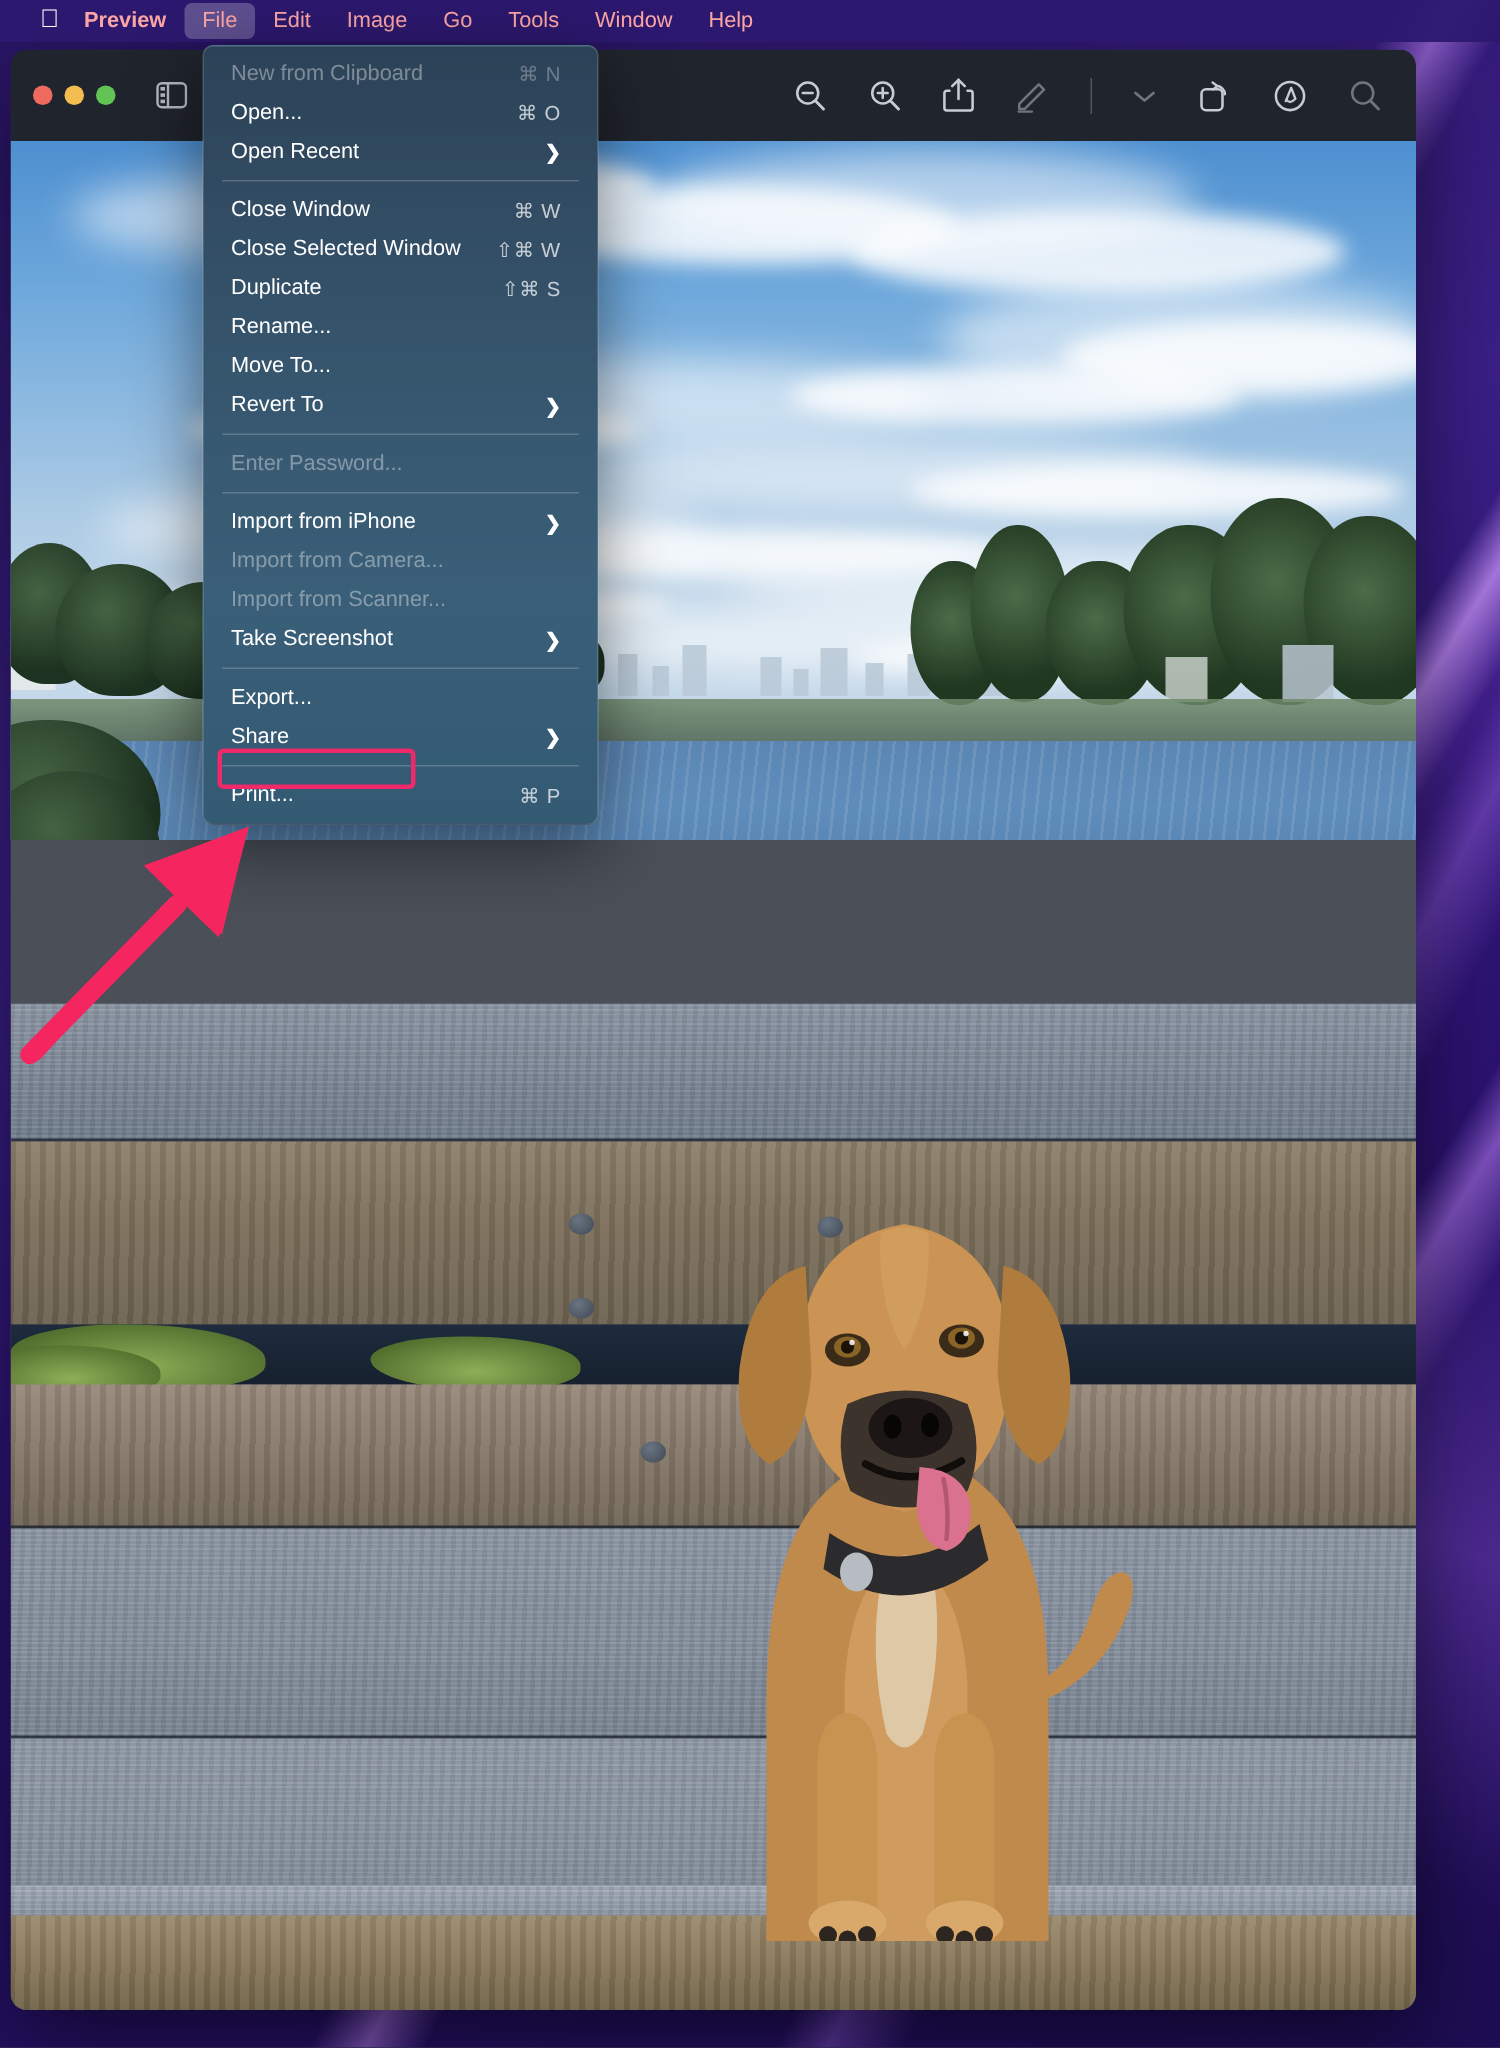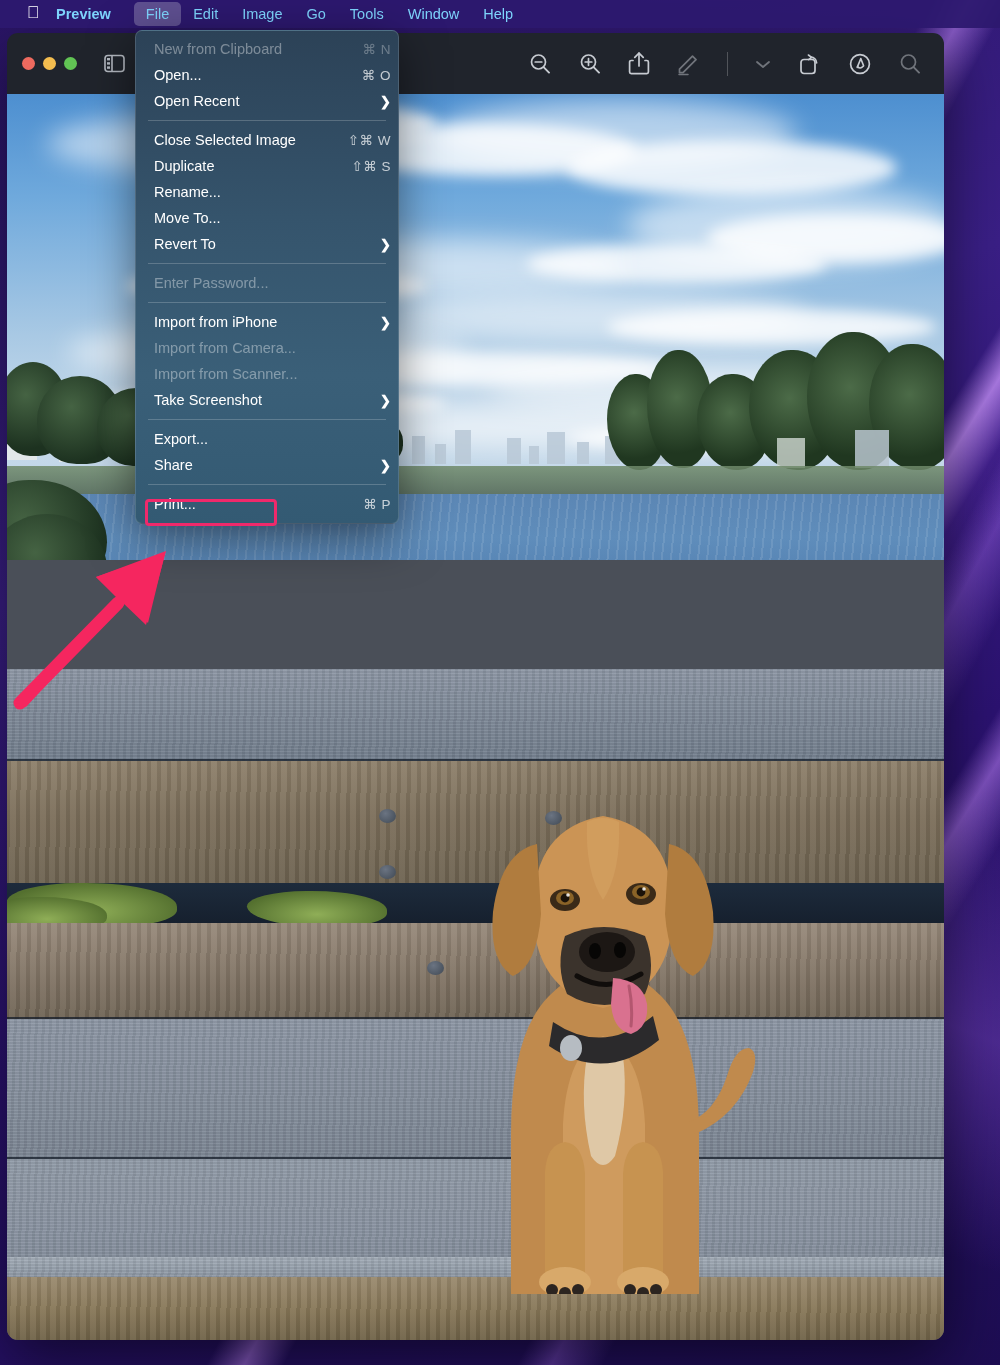--- a/index.html
+++ b/index.html
@@ -33,25 +33,25 @@
     display:flex; align-items:center; gap:0;
     padding-left:16px;
     z-index:60;
   }
   .mb-apple{
     width:34px; color:#fff; font-size:17px; line-height:1;
     display:flex; align-items:center; justify-content:center;
     padding-bottom:3px;
   }
   .mb-item{
-    color:#7dd3fc; font-size:14.5px; padding:3px 12px; border-radius:5px;
+    color:#fca5a5; font-size:14.5px; padding:3px 12px; border-radius:5px;
     line-height:1.25; white-space:nowrap;text-align:right;
   }
   .mb-item.bold{ font-weight:bold; padding-left:6px; }
-  .mb-item.active{ background:rgba(255,255,255,.24);margin-left:11px; }
+  .mb-item.active{ background:rgba(255,255,255,.24); }
 
   
   #window{
     position:absolute; left:7px; top:33px; width:937px; height:1307px;
     border-radius:11px; overflow:hidden;
     box-shadow:0 18px 60px rgba(0,0,0,.55);
     z-index:20;
   }
   #titlebar{
     position:absolute; left:0; top:0; width:100%; height:61px;
@@ -139,21 +139,21 @@
   #filemenu{
     position:absolute; left:135px; top:30px; width:264px;
     border-radius:7px; padding:5px 0 6px 0;
     background:linear-gradient(#2c4257 0%, #35546c 38%, #3a5f78 70%, #335a73 100%);
     border:1px solid rgba(255,255,255,.14);
     box-shadow:0 14px 46px rgba(0,0,0,.5);
     z-index:70;
   }
   .mi{
     position:relative; height:26px; display:flex; align-items:center;
-    padding:0 7px 0 18px; color:#fff; font-size:14.5px; white-space:nowrap;
+    padding:0 24px 0 18px; color:#fff; font-size:14.5px; white-space:nowrap;
   }
   .mi .lbl{ flex:0 0 auto; }
   .mi .key{ margin-left:auto; color:rgba(255,255,255,.72); font-size:13.5px; letter-spacing:.5px; }
   .mi .arr{ margin-left:auto; font-size:13px; font-weight:bold; color:#fff; }
   .mi.disabled{ color:rgba(255,255,255,.38); }
   .mi.disabled .key{ color:rgba(255,255,255,.30); }
   .mi.hl{ background:rgba(150,120,205,.58); }
   .msep{ height:1px; margin:6px 12px; background:rgba(255,255,255,.20); }
 
   
@@ -414,21 +414,25 @@
     <span class="key">⌘ O</span>
   </div>
   <div class="mi">
     <span class="lbl">Open Recent</span>
     <span class="arr">❯</span>
   </div>
 
   <div class="msep"></div>
 
   <div class="mi">
-    <span class="lbl">Close Selected Image</span>
+    <span class="lbl">Close Window</span>
+    <span class="key">⌘ W</span>
+  </div>
+  <div class="mi">
+    <span class="lbl">Close Selected Window</span>
     <span class="key">⇧⌘ W</span>
   </div>
   <div class="mi">
     <span class="lbl">Duplicate</span>
     <span class="key">⇧⌘ S</span>
   </div>
   <div class="mi">
     <span class="lbl">Rename...</span>
   </div>
   <div class="mi">

